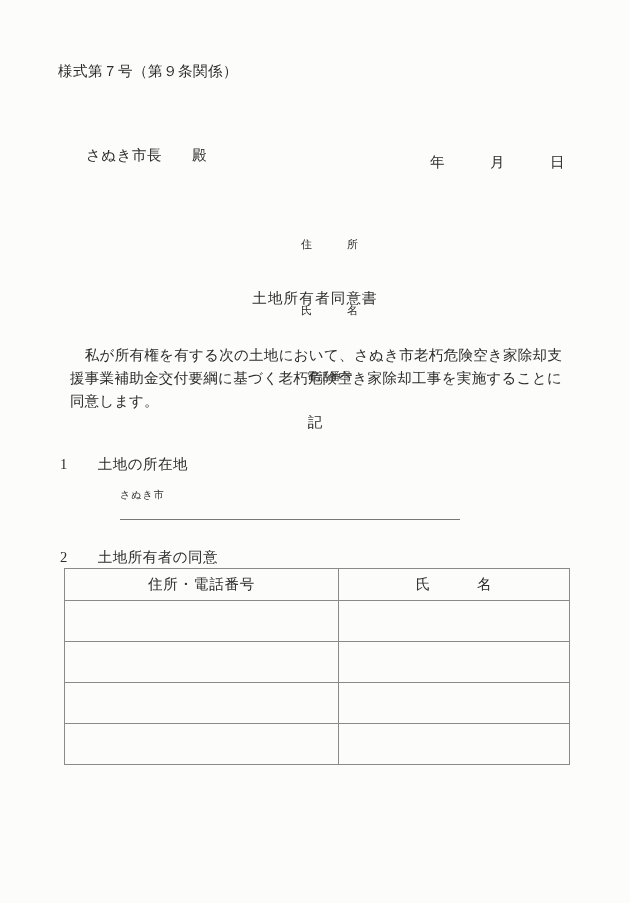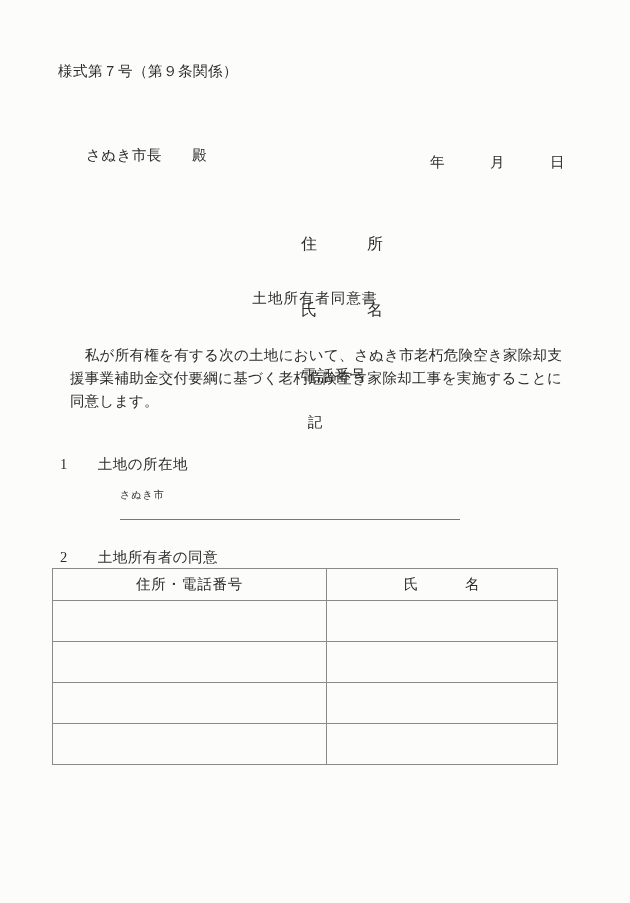--- a/index.html
+++ b/index.html
@@ -45,22 +45,23 @@
     left: 70px;
     top: 146px;
     font-size: 14.5px;
     letter-spacing: 0.5px;
     margin-left: 16px;
   }
 
   .submitter {
     left: 301px;
     top: 189px;
-    font-size: 16px;
+    font-size: 11px;
     line-height: 22px;
+    text-align: center;
   }
   .submitter div { white-space: pre; letter-spacing: 0.5px; }
 
   .doc-title {
     left: 0;
     right: 0;
     top: 289px;
     text-align: center;
     font-size: 14.5px;
     letter-spacing: 1.2px;
@@ -107,21 +108,21 @@
   .section-2 {
     left: 60px;
     top: 548px;
     font-size: 14.5px;
     letter-spacing: 0.5px;
   }
 
   
   .consent-table {
     position: absolute;
-    left: 52px;
+    left: 64px;
     top: 568px;
     width: 503px;
     border-collapse: collapse;
     table-layout: fixed;
     border-radius: 13px;
   }
   .consent-table th,
   .consent-table td {
     border: 1px solid #8a8a8a;
     font-weight: normal;

